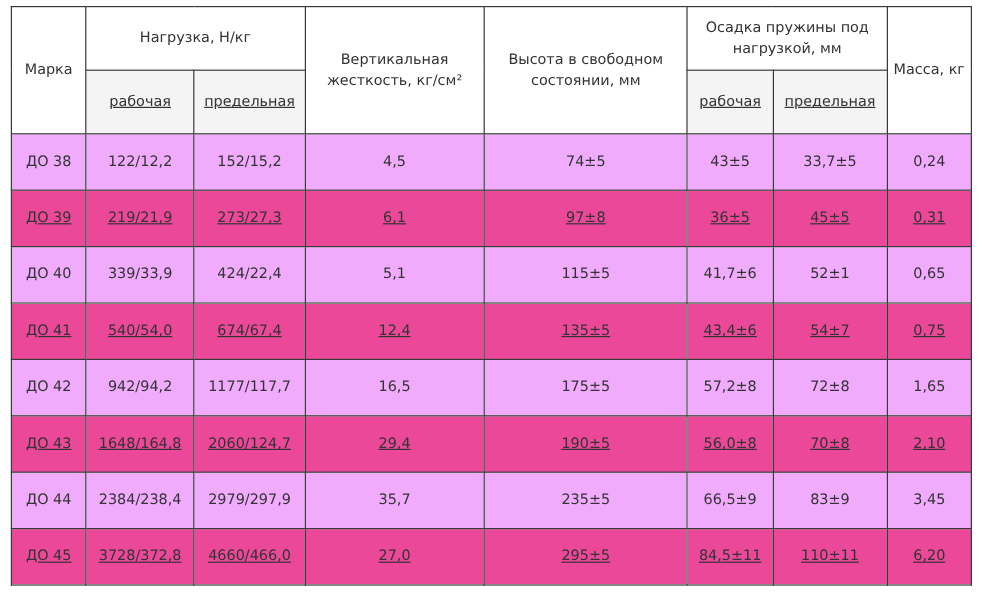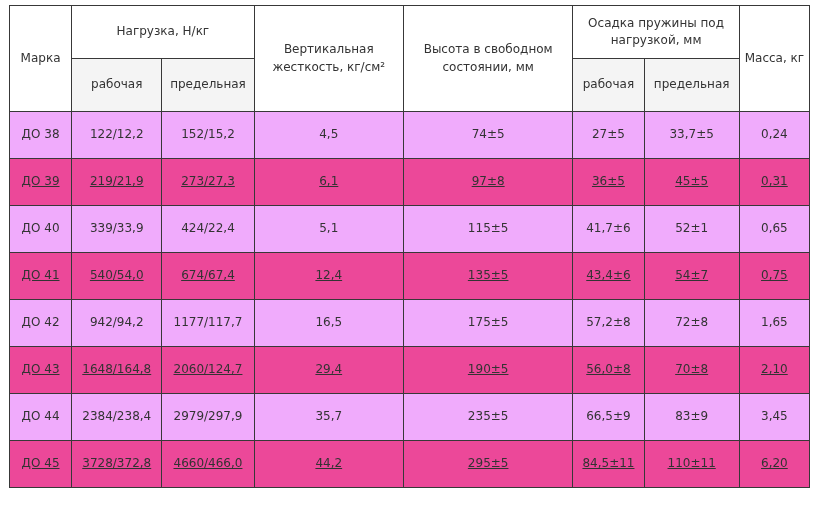--- a/index.html
+++ b/index.html
@@ -26,21 +26,21 @@
   table.spec-table td {
     border: 1.5px solid #383838;
     text-align: center;
     vertical-align: middle;
     padding: 4px 4px;
     font-weight: normal;
     line-height: 1.45;
     overflow: hidden;
   }
   thead tr.h1 th { height: 44px; background: #ffffff; }
-  thead tr.h2 th { height: 44px; background: #f4f4f4; }
+  thead tr.h2 th { height: 44px; background: #f4f4f4; text-decoration: underline; }
   thead th.span-both { background: #ffffff; }
   tbody tr { height: 47px; background: #f0abfc; }
   tbody tr.alt { background: #ec4899; text-decoration: underline; }
 </style>
 </head>
 <body>
 
 <div class="page">
   <table class="spec-table">
     <colgroup>
@@ -69,21 +69,21 @@
         <th>предельная</th>
       </tr>
     </thead>
     <tbody>
         <tr>
           <td>ДО 38</td>
           <td>122/12,2</td>
           <td>152/15,2</td>
           <td>4,5</td>
           <td>74±5</td>
-          <td>27±5</td>
+          <td>43±5</td>
           <td>33,7±5</td>
           <td>0,24</td>
         </tr>
         <tr class="alt">
           <td>ДО 39</td>
           <td>219/21,9</td>
           <td>273/27,3</td>
           <td>6,1</td>
           <td>97±8</td>
           <td>36±5</td>
@@ -137,21 +137,21 @@
           <td>35,7</td>
           <td>235±5</td>
           <td>66,5±9</td>
           <td>83±9</td>
           <td>3,45</td>
         </tr>
         <tr class="alt">
           <td>ДО 45</td>
           <td>3728/372,8</td>
           <td>4660/466,0</td>
-          <td>44,2</td>
+          <td>27,0</td>
           <td>295±5</td>
           <td>84,5±11</td>
           <td>110±11</td>
           <td>6,20</td>
         </tr>
       </tbody>
   </table>
 </div>
 
 </body></html>

